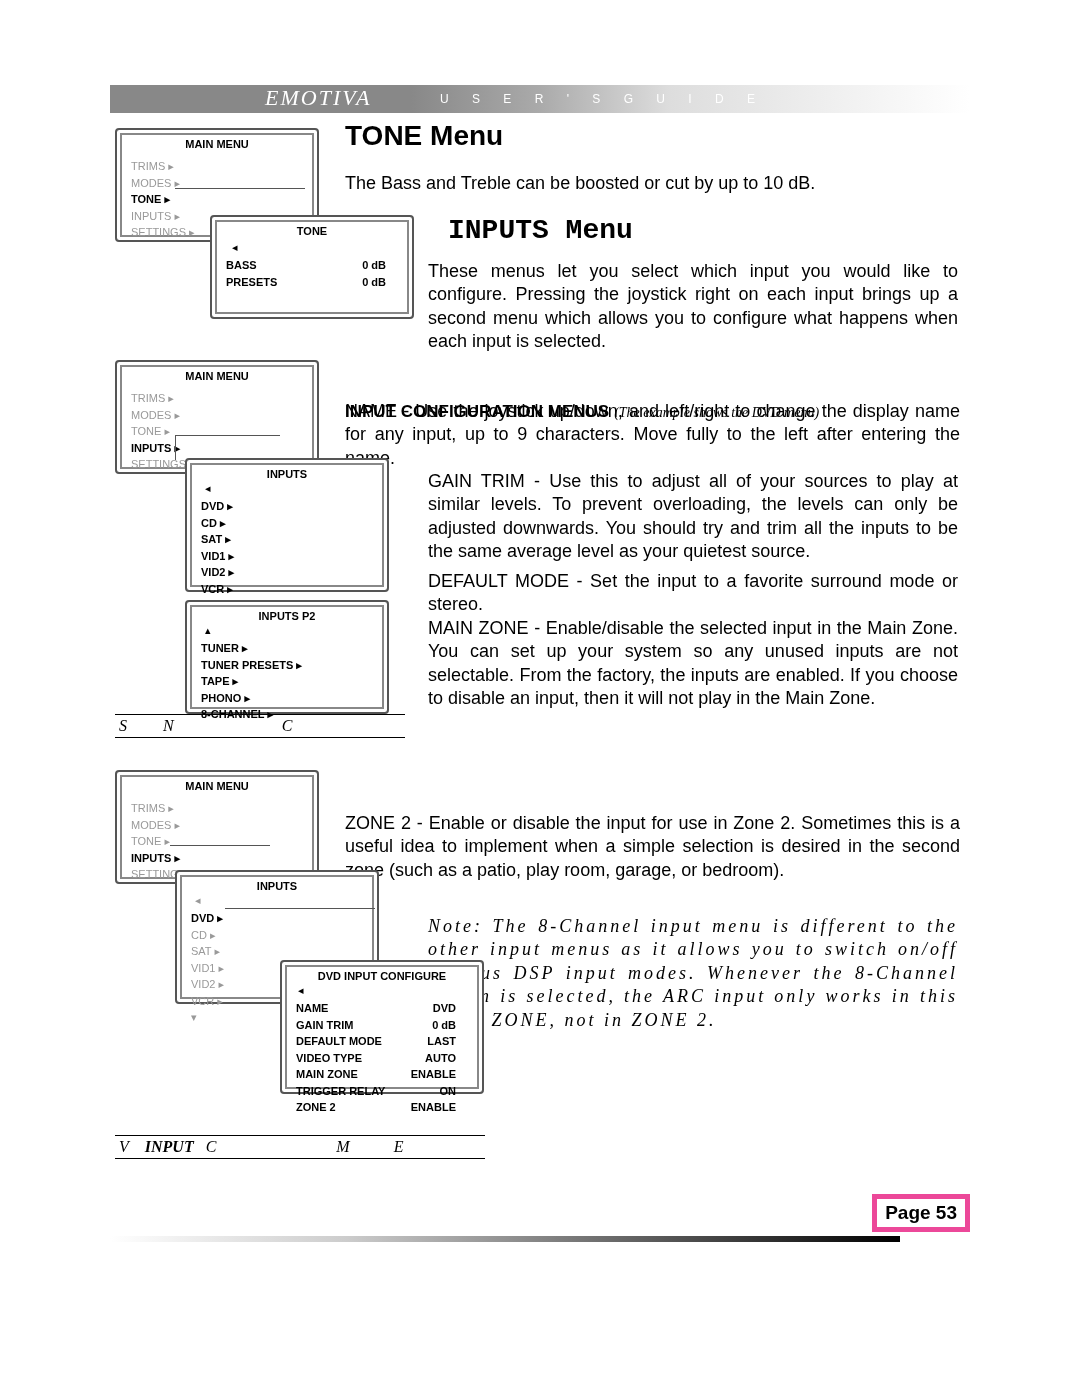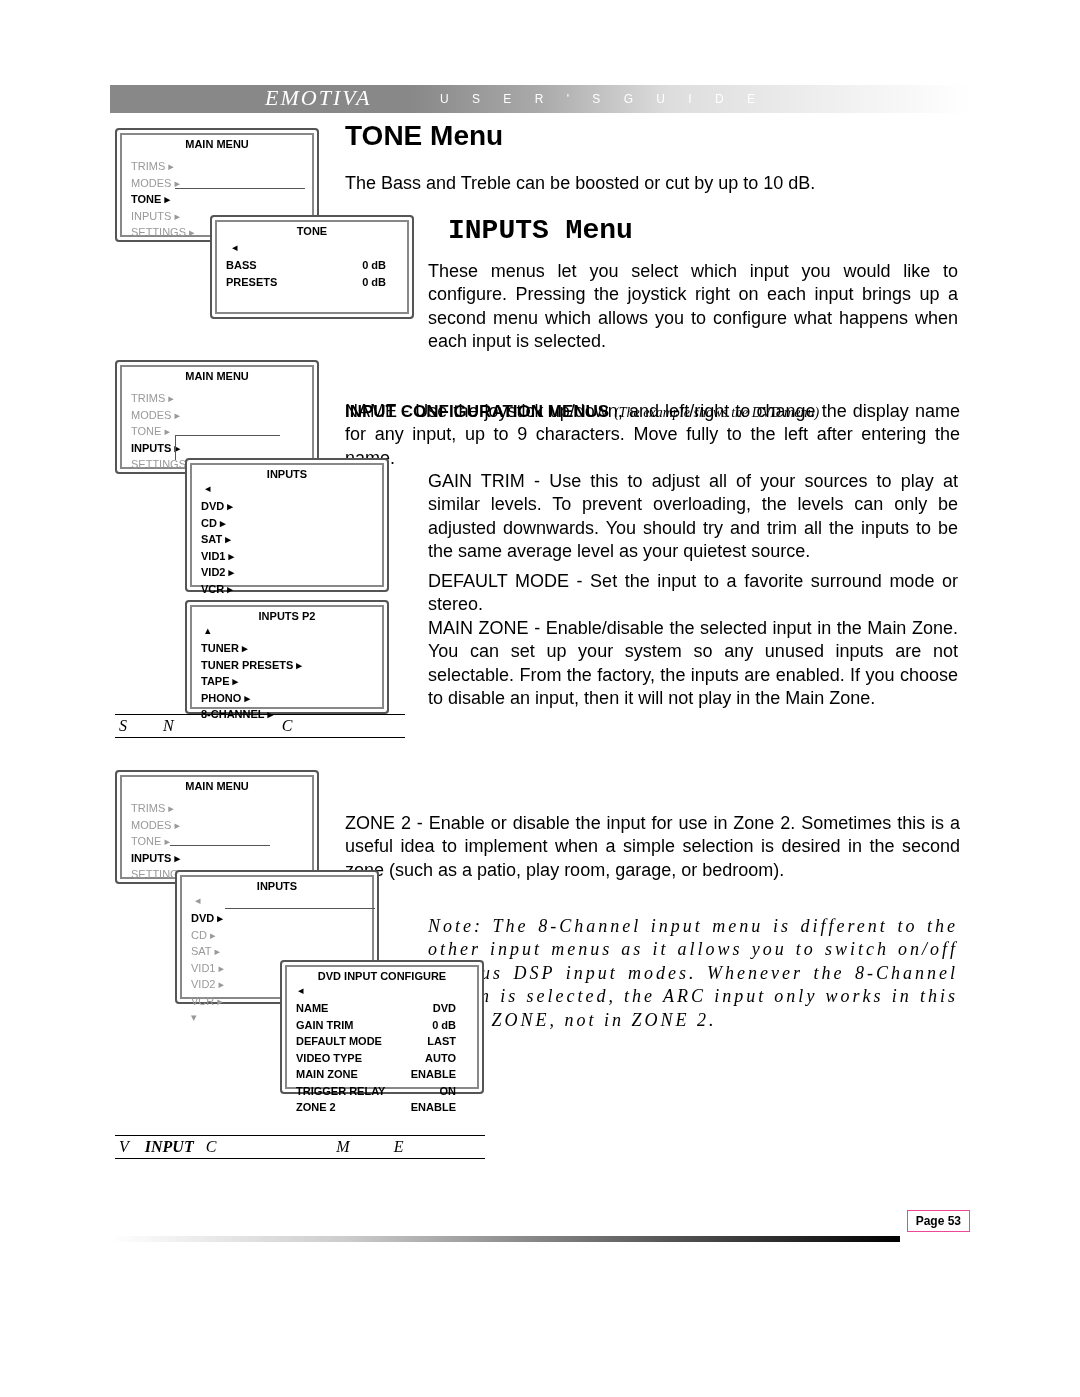--- a/index.html
+++ b/index.html
@@ -40,23 +40,23 @@
     position: absolute;
     left: 330px;
     color: #fff;
     letter-spacing: 10px;
     font-size: 12px;
   }
   .page-num-box {
     position: absolute;
     bottom: 165px;
     right: 110px;
-    border: 1px solid #ec4899;
+    border: 5px solid #ec4899;
     padding: 3px 8px;
-    font-size: 12px;
+    font-size: 19px;
     font-weight: bold;
   }
   .footer-bar {
     position: absolute;
     bottom: 155px;
     left: 110px;
     right: 180px;
     height: 6px;
     background: linear-gradient(to right, #fff 0%, #ccc 30%, #000 100%);
   }

